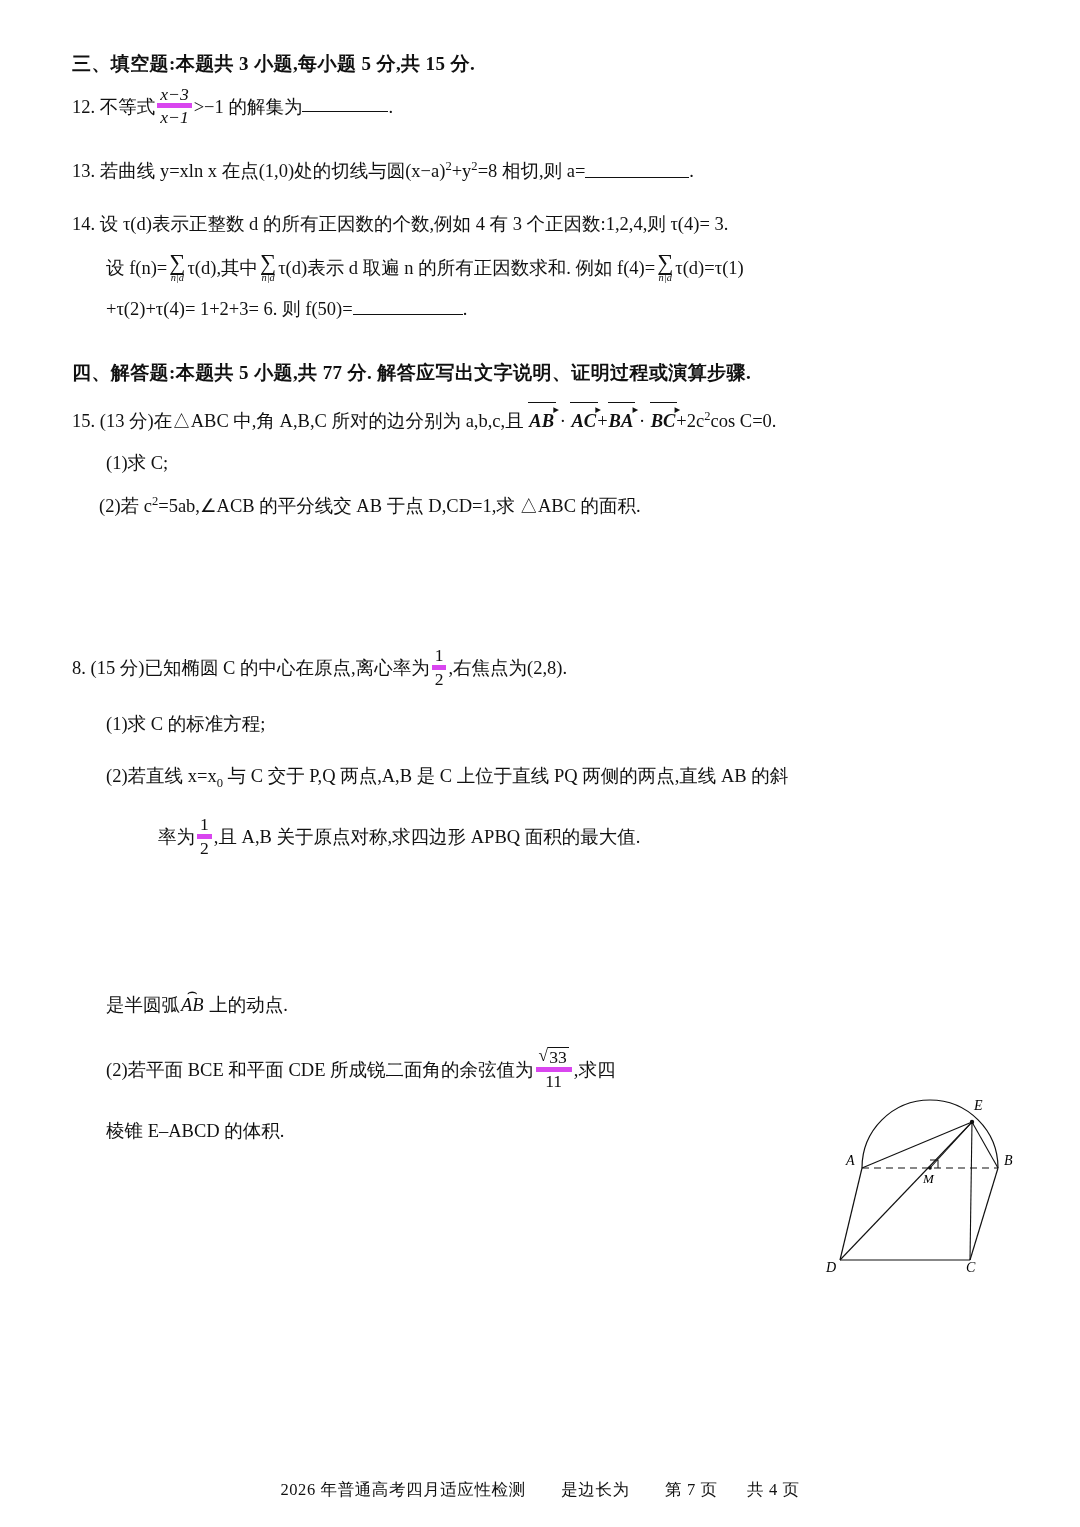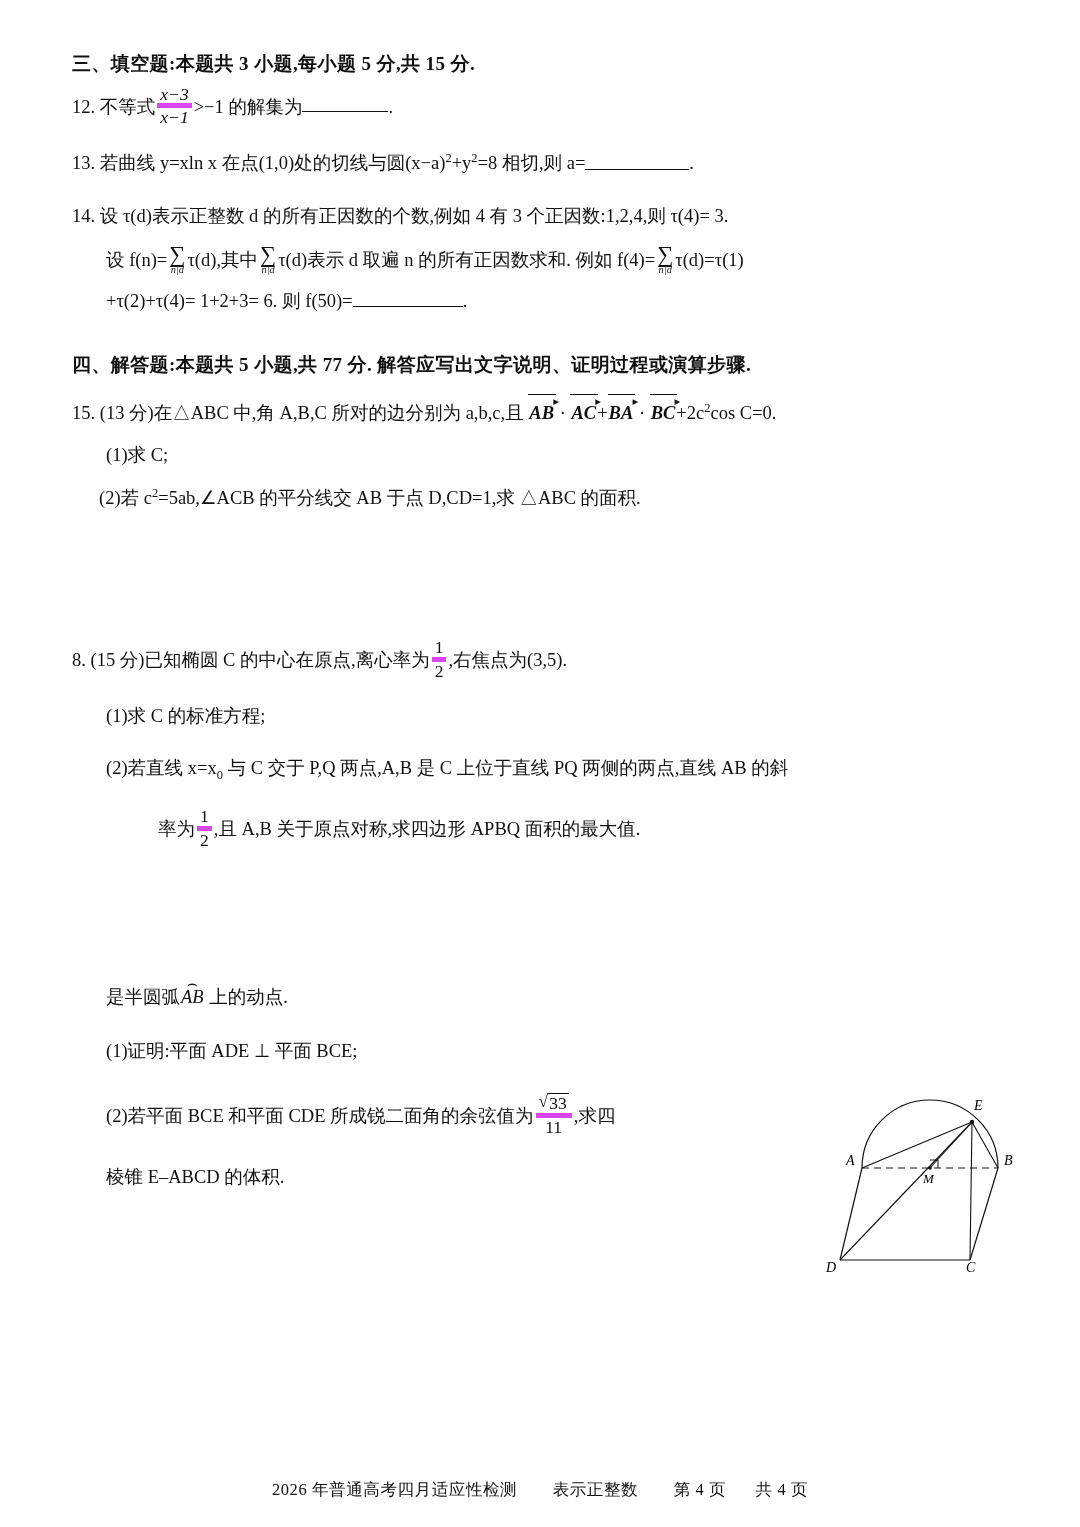--- a/index.html
+++ b/index.html
@@ -164,21 +164,21 @@
     <div class="sec-head">三、填空题:本题共 3 小题,每小题 5 分,共 15 分.</div>
 
     <div class="q-block">
       <div class="q" style="margin-top:4px;">
         <span>12.</span>
         <span>不等式</span><span class="frac big"><span class="num it">x−3</span><span class="den it">x−1</span></span><span>&gt;−1 的解集为</span><span class="blank b-sm"></span>.
       </div>
     </div>
 
     <div class="q-block">
-      <div class="q" style="margin-top:22px;">
+      <div class="q" style="margin-top:30px;">
         <span>13.</span>
         <span>若曲线 y=xln x 在点(1,0)处的切线与圆(x−a)</span><sup>2</sup><span>+y</span><sup>2</sup><span>=8 相切,则 a=</span><span class="blank b-md"></span>.
       </div>
     </div>
 
     <div class="q-block">
       <div class="q" style="margin-top:22px;">
         <span>14.</span>
         <span>设 τ(d)表示正整数 d 的所有正因数的个数,例如 4 有 3 个正因数:1,2,4,则 τ(4)= 3.</span>
       </div>
@@ -201,38 +201,37 @@
       <div class="q indent-1" style="margin-top:12px;margin-left:27px;">
         <span>(2)若 c</span><sup>2</sup><span>=5ab,∠ACB 的平分线交 AB 于点 D,CD=1,求 △ABC 的面积.</span>
       </div>
     </div>
 
     <div class="gap-lg"></div>
 
     <div class="q-block">
       <div class="q">
         <span>8.</span>
-        <span>(15 分)</span><span>已知椭圆 C 的中心在原点,离心率为</span><span class="frac big"><span class="num">1</span><span class="den">2</span></span><span>,右焦点为(3,5).</span>
+        <span>(15 分)</span><span>已知椭圆 C 的中心在原点,离心率为</span><span class="frac big"><span class="num">1</span><span class="den">2</span></span><span>,右焦点为(2,8).</span>
       </div>
       <div class="q indent-1" style="margin-top:22px;">(1)求 C 的标准方程;</div>
       <div class="q indent-1" style="margin-top:22px;">
         <span>(2)若直线 x=x</span><sub>0</sub><span> 与 C 交于 P,Q 两点,A,B 是 C 上位于直线 PQ 两侧的两点,直线 AB 的斜</span>
       </div>
       <div class="q indent-2" style="margin-top:22px; margin-left:86px;">
         <span>率为</span><span class="frac big"><span class="num">1</span><span class="den">2</span></span><span>,且 A,B 关于原点对称,求四边形 APBQ 面积的最大值.</span>
       </div>
     </div>
 
     <div class="gap-md"></div>
 
     <div class="q-block">
       <div class="q indent-1" style="margin-top:24px;">
         <span>是半圆弧</span><span class="arcv">AB</span><span> 上的动点.</span>
       </div>
-      <div class="q indent-1" style="margin-top:24px;">(1)证明:平面 ADE ⊥ 平面 BCE;</div>
       <div class="q indent-1" style="margin-top:26px; width:620px;">
         <span>(2)若平面 BCE 和平面 CDE 所成锐二面角的余弦值为</span><span class="frac big"><span class="num"><span class="sqrt"><span class="rad">33</span></span></span><span class="den">11</span></span><span>,求四</span>
       </div>
       <div class="q indent-1" style="margin-top:26px;">棱锥 E–ABCD 的体积.</div>
     </div>
 
   </div>
 
   <div class="fig">
     <svg width="260" height="230" viewBox="0 0 260 230">
@@ -263,19 +262,19 @@
       <text x="146" y="202" font-size="14" font-style="italic" font-family="Liberation Serif, serif">C</text>
       <text x="6" y="202" font-size="14" font-style="italic" font-family="Liberation Serif, serif">D</text>
       <text x="154" y="40" font-size="14" font-style="italic" font-family="Liberation Serif, serif">E</text>
       <text x="103" y="113" font-size="13" font-style="italic" font-family="Liberation Serif, serif">M</text>
     </svg>
   </div>
 
   <div class="footer">
     <span>2026 年普通高考四月适应性检测</span>
     <span style="display:inline-block;width:18px;"></span>
-    <span>表示正整数</span>
+    <span>是边长为</span>
     <span style="display:inline-block;width:18px;"></span>
-    <span>第 4 页</span>
+    <span>第 7 页</span>
     <span style="display:inline-block;width:12px;"></span>
     <span>共 4 页</span>
   </div>
 </div>
 
 </body></html>

